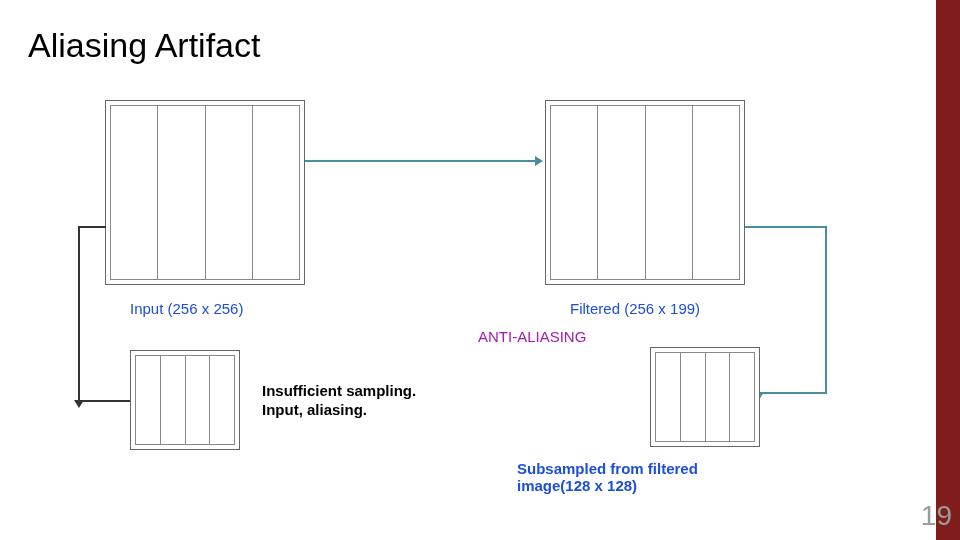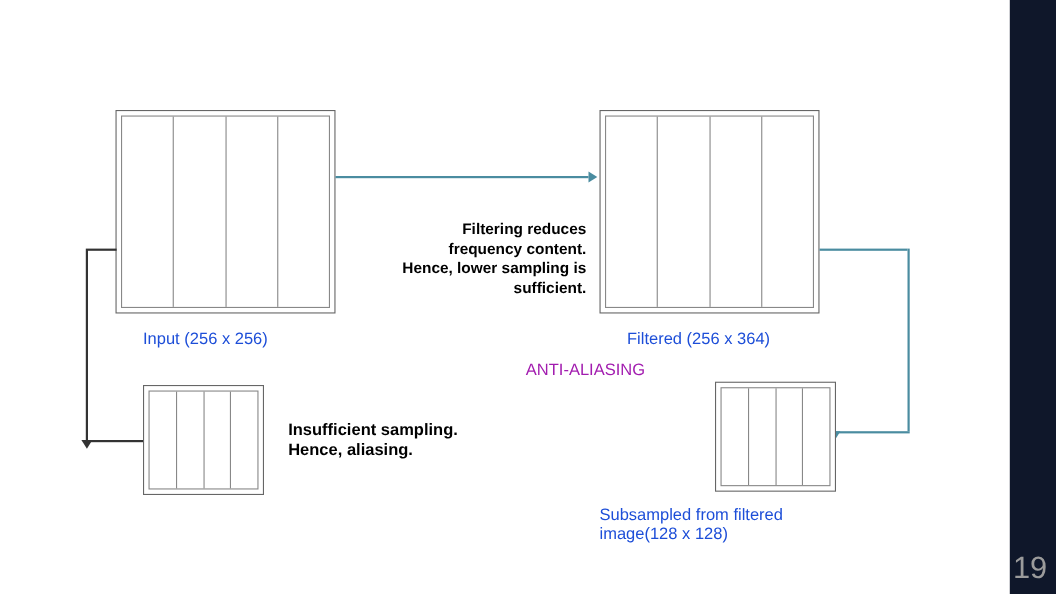--- a/index.html
+++ b/index.html
@@ -1,18 +1,18 @@
 <!DOCTYPE html>
 <html><head>
 <meta charset="utf-8">
 <style>
   * { box-sizing: border-box; margin: 0; padding: 0; }
   html, body { width: 960px; height: 540px; font-family: Arial, Helvetica, sans-serif; background: #fff; overflow: hidden; }
   .slide { position: relative; width: 960px; height: 540px; }
-  .sidebar { position: absolute; right: 0; top: 0; width: 42px; height: 540px; background: #0f172a; }
+  .sidebar { position: absolute; right: 0; top: 0; width: 24px; height: 540px; background: #7f1d1d; }
   .page-num { position: absolute; right: 8px; bottom: 8px; color: #9b9b9b; font-size: 28px; font-weight: 400; }
   .title { position: absolute; left: 28px; top: 26px; font-size: 34px; font-weight: 400; color: #000; }
 
   .img-box { border: 1px solid #666; background: #fff; position: absolute; }
   .img-box .stripes { position: absolute; inset: 0; display: flex; }
   .img-box .stripes span { flex: 1; border-right: 1px solid #888; }
   .img-box .stripes span:last-child { border-right: none; }
   .img-box .inner-gap { margin: 4px; position: relative; height: calc(100% - 8px); width: calc(100% - 8px); border: 1px solid #888; }
 
   .caption { position: absolute; font-size: 15px; color: #1d4ed8; font-weight: 400; }
@@ -38,20 +38,21 @@
   .arrow-elbow-dark .head-down::after { border-top-color: #333; }
 </style>
 </head>
 <body>
 
 <div class="slide">
   <div class="sidebar">
     <div class="page-num">19</div>
   </div>
 
+  <h1 class="title">Aliasing Artifact</h1>
 
   <div class="img-box" style="left:105px; top:100px; width:200px; height:185px;">
     <div class="inner-gap">
       <div class="stripes">
           <span></span>
           <span></span>
           <span></span>
           <span></span>
         </div>
     </div>
@@ -63,26 +64,22 @@
   <div class="img-box" style="left:545px; top:100px; width:200px; height:185px;">
     <div class="inner-gap">
       <div class="stripes">
           <span></span>
           <span></span>
           <span></span>
           <span></span>
         </div>
     </div>
   </div>
-  <div class="caption" style="left:570px; top:300px;">Filtered (256 x 364)</div>
+  <div class="caption" style="left:570px; top:300px;">Filtered (256 x 199)</div>
 
-  <div class="middle-text" style="left:318px; top:200px; width:215px; white-space: pre-line;">Filtering reduces
-frequency content.
-Hence, lower sampling is
-sufficient.</div>
 
   <div class="anti-alias" style="left:478px; top:328px;">ANTI-ALIASING</div>
 
   <div class="arrow-elbow arrow-elbow-dark" style="left:0; top:0;">
 
     <div class="seg-h" style="left:80px; top:226px; width:26px;"></div>
 
     <div class="seg-v head-down" style="left:78px; top:226px; height:174px;"></div>
 
     <div class="seg-h" style="left:78px; top:400px; width:72px;"></div>
@@ -94,35 +91,35 @@
       <div class="stripes">
           <span></span>
           <span></span>
           <span></span>
           <span></span>
         </div>
     </div>
   </div>
 
   <div class="insuff" style="left:262px; top:382px; white-space: pre-line;">Insufficient sampling.
-Hence, aliasing.</div>
+Input, aliasing.</div>
 
   <div class="arrow-elbow" style="left:0; top:0;">
     <div class="seg-h" style="left:745px; top:226px; width:80px;"></div>
     <div class="seg-v" style="left:825px; top:226px; height:166px;"></div>
     <div class="seg-h" style="left:758px; top:392px; width:69px;"></div>
     <div class="seg-v head-down" style="left:758px; top:392px; height:0px;"></div>
   </div>
 
   <div class="img-box" style="left:650px; top:347px; width:110px; height:100px;">
     <div class="inner-gap">
       <div class="stripes">
           <span></span>
           <span></span>
           <span></span>
           <span></span>
         </div>
     </div>
   </div>
-  <div class="caption" style="left:545px; top:460px; white-space: pre-line;">Subsampled from filtered
+  <div class="caption" style="left:517px; top:460px; white-space: pre-line; font-weight: bold;">Subsampled from filtered
 image(128 x 128)</div>
 
 </div>
 
 </body></html>

